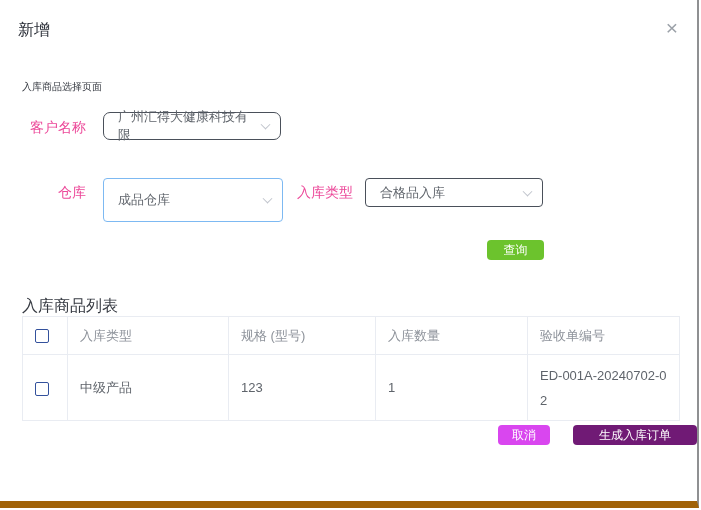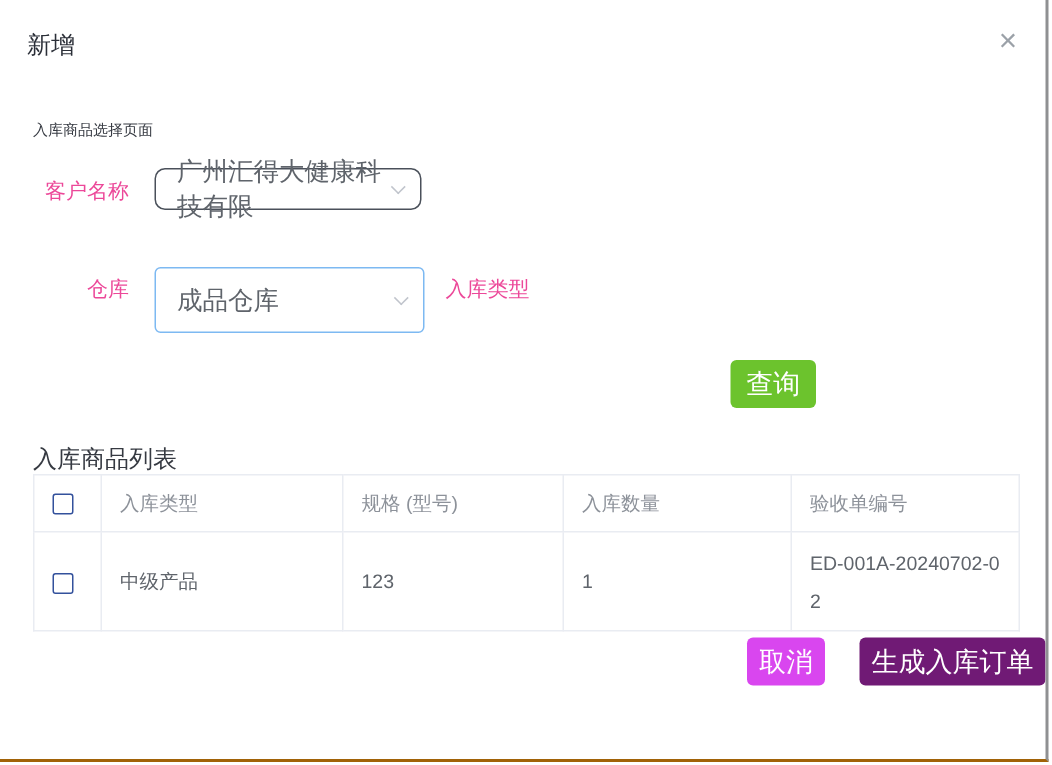--- a/index.html
+++ b/index.html
@@ -4,21 +4,21 @@
 <style>
   * { margin:0; padding:0; box-sizing:border-box; }
   html,body { background:#fff; }
   body { font-family:"Liberation Sans","DejaVu Sans",sans-serif; }
 
   .dialog {
     position:relative;
     width:699px; height:508px;
     background:#fff;
     border-right:2px solid #8f9092;
-    border-bottom:2px solid #a16207;
+    border-bottom:7px solid #a16207;
     overflow:hidden;
   }
 
   .dialog-title {
     position:absolute; left:18px; top:20px;
     font-size:16px; color:#2b2f38;
   }
   .close-btn {
     position:absolute; left:658px; top:14px;
     width:28px; height:28px; line-height:28px; text-align:center;
@@ -33,37 +33,37 @@
   .field-label { position:absolute; font-size:14px; color:#ec4899; }
   .lbl-customer { left:30px; top:113px; line-height:28px; }
   .lbl-warehouse { left:30px; width:56px; top:178px; line-height:29px; text-align:right; }
   .lbl-type { left:297px; top:178px; line-height:29px; }
 
   .select-box {
     position:absolute; height:28px;
     background:#fff; border:1px solid #4a505a;
     display:flex; align-items:center;
     padding-left:14px; padding-right:26px;
-    font-size:17px; color:#5f646b; cursor:pointer;
+    font-size:13px; color:#5f646b; cursor:pointer;
   }
   .sel-customer { left:103px; top:112px; width:178px; border-radius:7px; }
   .sel-warehouse { left:103px; top:178px; width:180px; height:44px; border-radius:4px; border-color:#7db9f2; }
   .sel-type { left:365px; top:178px; width:178px; height:29px; border-radius:4px; }
 
   .chevron {
     position:absolute; right:11px; top:50%;
     width:7px; height:7px;
     border-right:1.5px solid #c0c4cc; border-bottom:1.5px solid #c0c4cc;
     transform:translateY(-70%) rotate(45deg);
   }
 
   .btn {
-    position:absolute; height:32px;
+    position:absolute; height:20px;
     border:none; border-radius:4px;
-    color:#fff; font-size:18px;
+    color:#fff; font-size:12px;
     font-family:Liberation Serif, serif;
     cursor:pointer; text-align:center;
   }
   .btn-query    { left:487px; top:240px; width:57px;  background:#6cc32d; }
   .btn-cancel   { left:498px; top:425px; width:52px;  background:#d946ef; }
   .btn-generate { left:573px; top:425px; width:124px; background:#701a75; }
 
   .list-title { position:absolute; left:22px; top:296px; font-size:16px; color:#363a42; }
 
   .goods-table {
@@ -107,20 +107,24 @@
     <span class="chevron"></span>
   </div>
 
   <div class="field-label lbl-warehouse">仓库</div>
   <div class="select-box sel-warehouse">
     <span>成品仓库</span>
     <span class="chevron"></span>
   </div>
 
   <div class="field-label lbl-type">入库类型</div>
+  <div class="select-box sel-type">
+    <span>合格品入库</span>
+    <span class="chevron"></span>
+  </div>
 
   <button class="btn btn-query">查询</button>
 
   <div class="list-title">入库商品列表</div>
 
   <table class="goods-table">
     <colgroup>
       <col class="col-check">
         <col class="col-name">
         <col class="col-spec">

